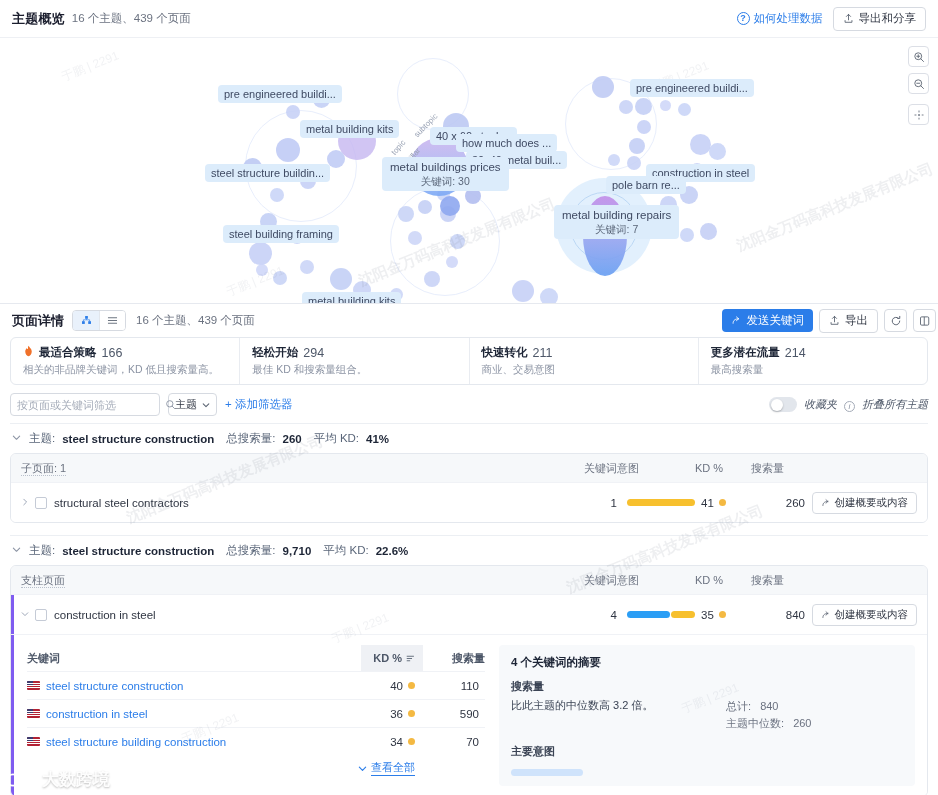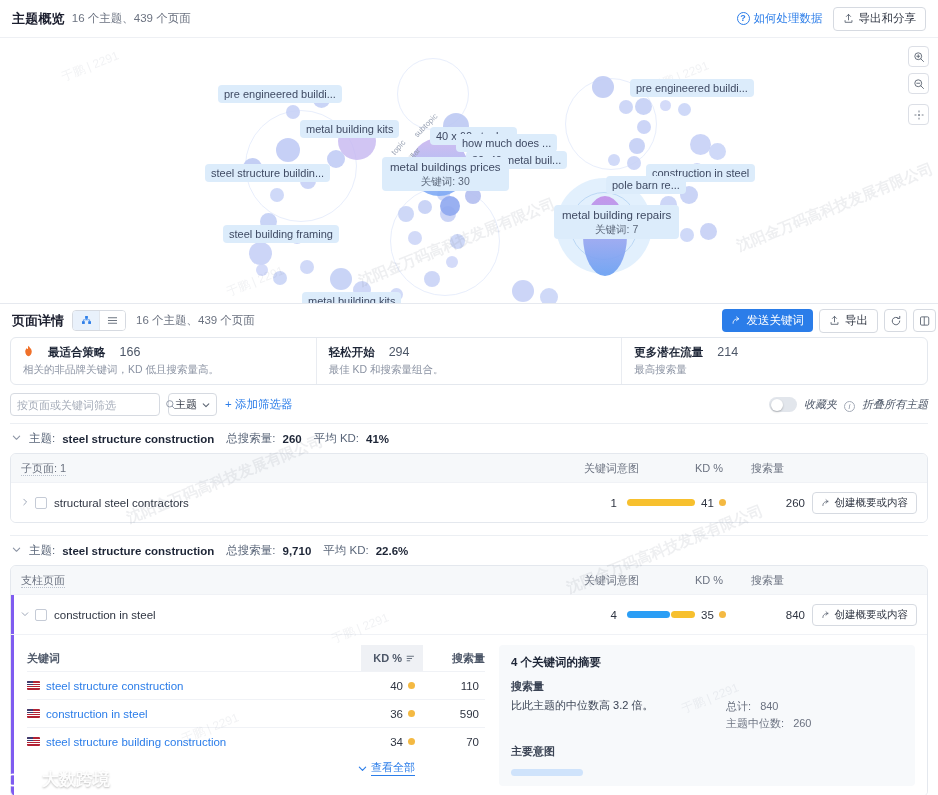--- a/index.html
+++ b/index.html
@@ -104,21 +104,21 @@
   .stats {
     display: flex; margin: 0 10px;
     border: 1px solid #e4e8ee; border-radius: 6px; overflow: hidden; background: #fff;
     height: 48px;
   }
   .stat { flex: 1; padding: 7px 12px; border-left: 1px solid #e9ecf1; }
   .stat:first-child { border-left: 0; }
   .stat.all { flex: 0 0 89px; background: #e6f0fb; display: flex; align-items: center; gap: 7px; }
   .stat.all .t { font-size: 11.5px; font-weight: 700; color: #1d2536; }
   .stat.all .n { font-size: 12px; color: #4d5768; }
-  .stat-top { display: flex; align-items: flex-start; gap: 14px; }
+  .stat-top { display: flex; align-items: flex-end; gap: 5px; }
   .stat-t { font-size: 11.5px; font-weight: 700; color: #1d2536; }
   .stat-n { font-size: 12.5px; color: #4d5768; }
   .stat-d { font-size: 10.5px; color: #8b93a3; margin-top: 3px; }
 
   
   .filterbar { display: flex; align-items: center; padding: 8px 10px 7px; gap: 8px; }
   .search {
     position: relative; width: 150px; height: 23px;
     border: 1px solid #d6dae1; border-radius: 4px; background: #fff;
     display: flex; align-items: center;
@@ -444,20 +444,27 @@
         <span class="stat-n">166</span>
       </div>
       <div class="stat-d">相关的非品牌关键词，KD 低且搜索量高。</div>
     </div>
     <div class="stat">
       <div class="stat-top">
         <span class="stat-t">轻松开始</span>
         <span class="stat-n">294</span>
       </div>
       <div class="stat-d">最佳 KD 和搜索量组合。</div>
+    </div>
+    <div class="stat">
+      <div class="stat-top">
+        <span class="stat-t">快速转化</span>
+        <span class="stat-n">211</span>
+      </div>
+      <div class="stat-d">商业、交易意图</div>
     </div>
     <div class="stat">
       <div class="stat-top">
         <span class="stat-t">更多潜在流量</span>
         <span class="stat-n">214</span>
       </div>
       <div class="stat-d">最高搜索量</div>
     </div>
   </div>
 

